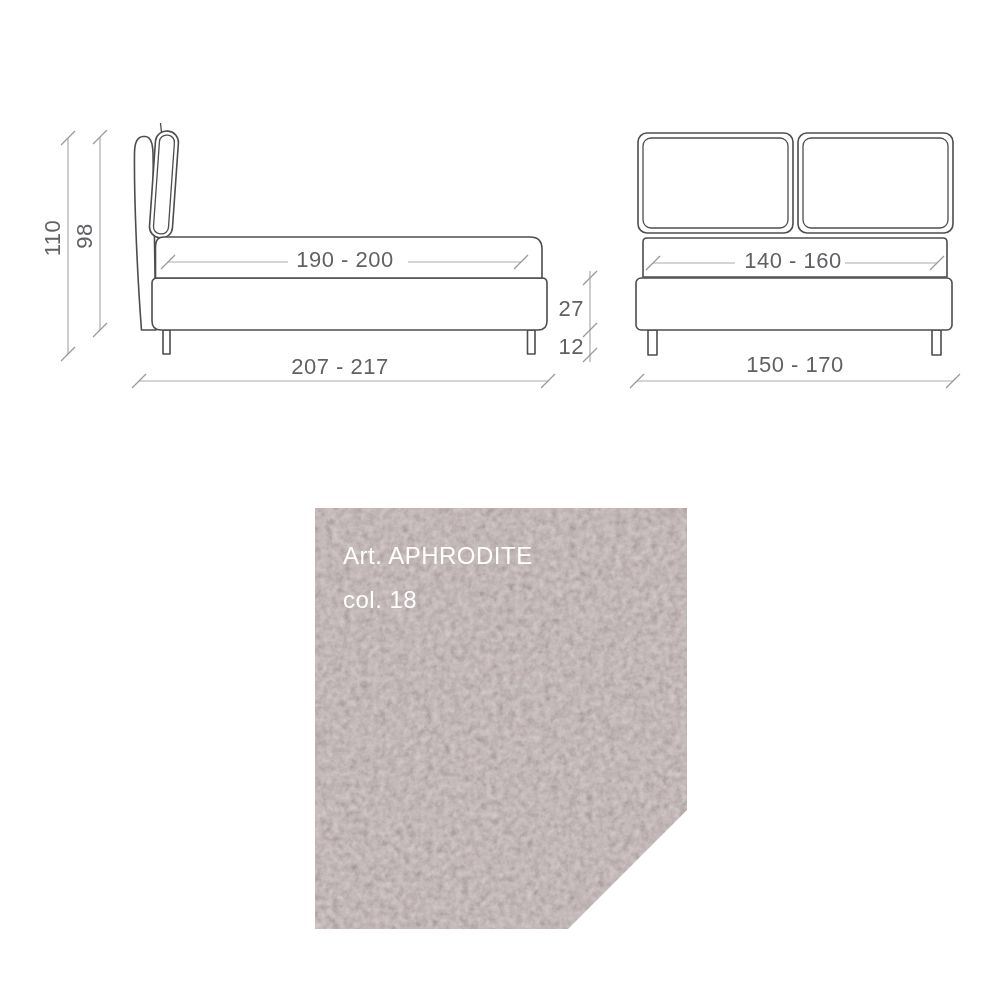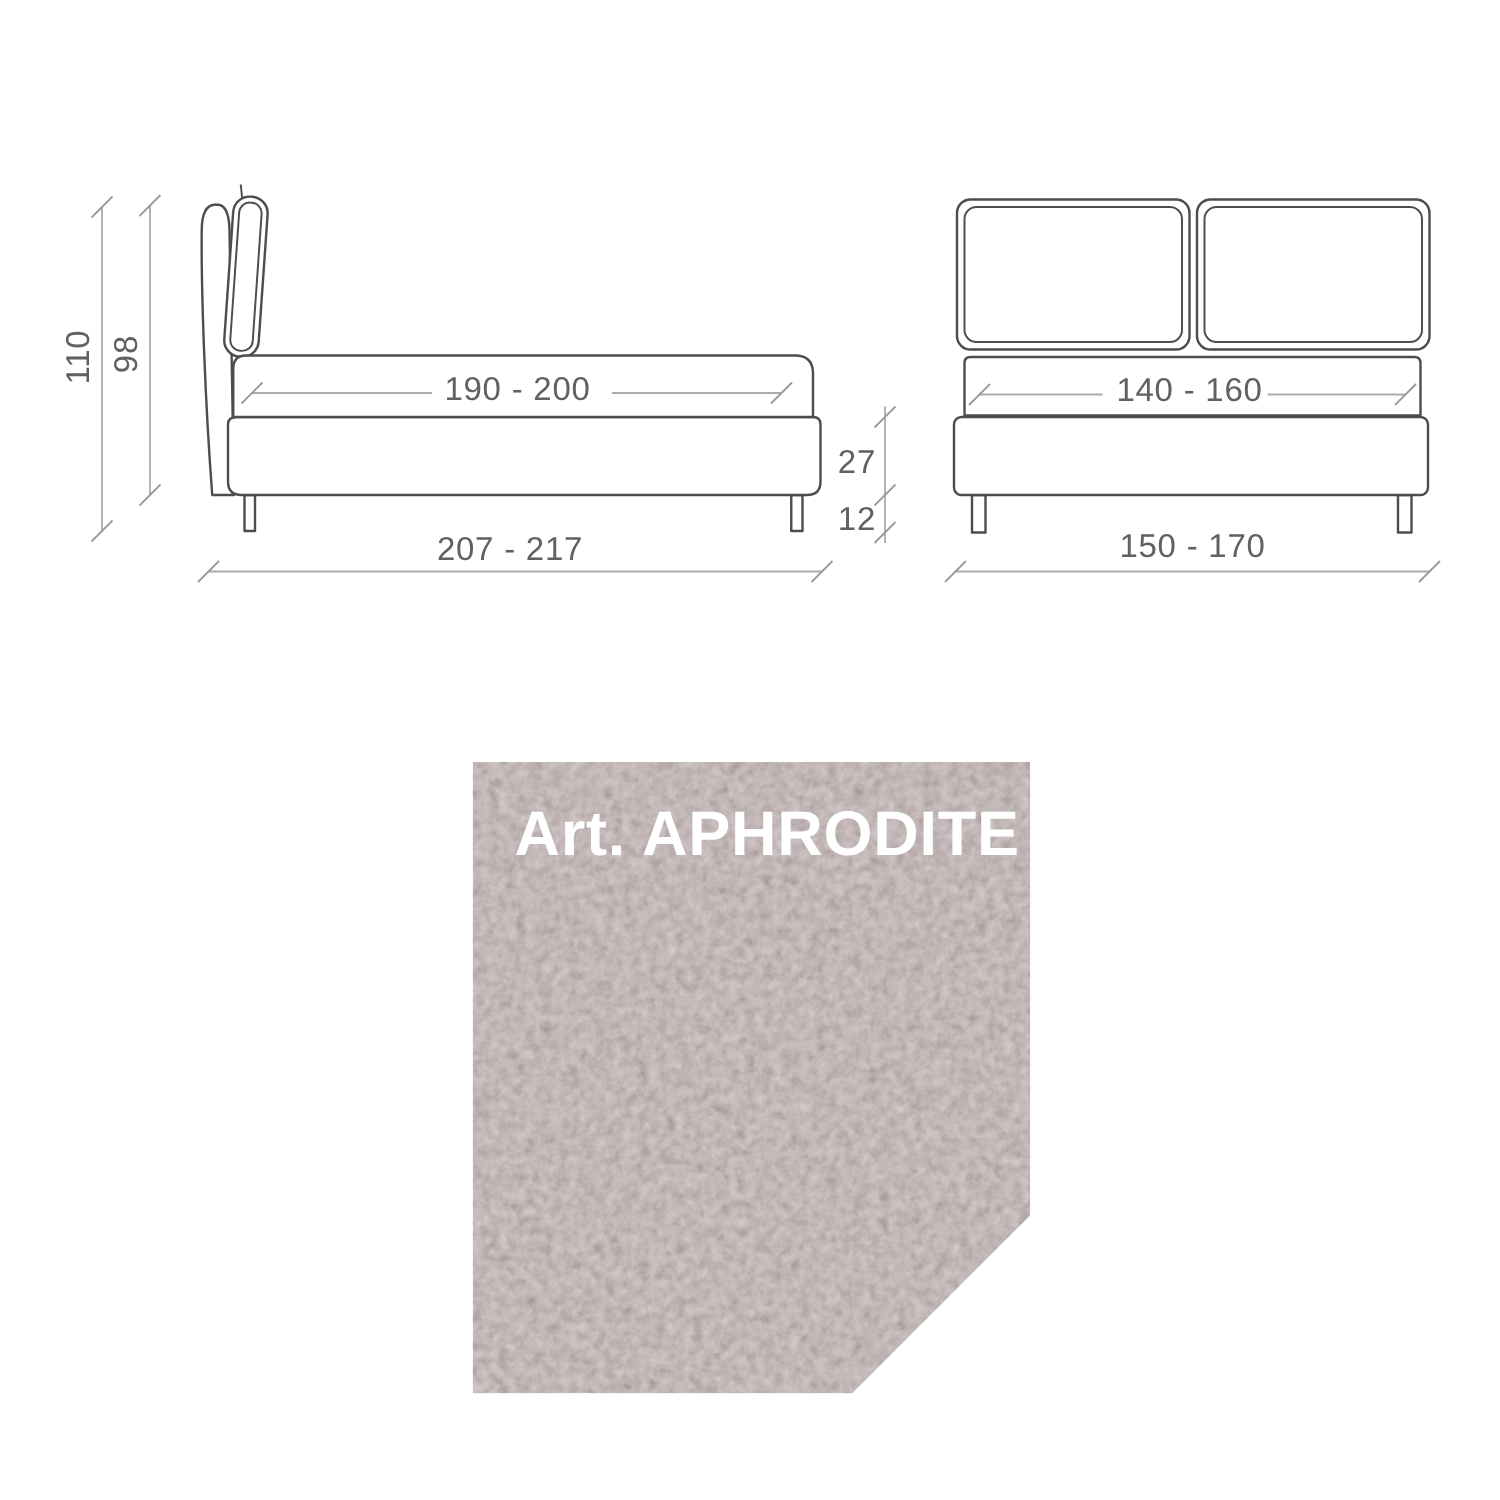--- a/index.html
+++ b/index.html
@@ -17,21 +17,21 @@
     letter-spacing:0.5px;
   }
   .diagram-layer{position:absolute;left:0;top:0;}
   .swatch{
     position:absolute;left:315px;top:508px;width:372px;height:421px;
     clip-path:polygon(0 0,372px 0,372px 302px,253px 421px,0 421px);
   }
   .swatch-texture{position:absolute;left:0;top:0;}
   .swatch-label{
     position:absolute;left:28px;top:26px;
-    color:#ffffff;font-weight:bold;font-size:42px;line-height:44px;
+    color:#ffffff;font-weight:normal;font-size:24px;line-height:44px;
     font-family:"Liberation Sans",sans-serif;letter-spacing:0.5px;
     white-space:nowrap;
   }
 </style>
 </head>
 <body>
 
 <div class="canvas">
 
   <svg class="diagram-layer" width="1000" height="460" viewBox="0 0 1000 460">
@@ -151,16 +151,17 @@
             <feFuncB type="linear" slope="0.55" intercept="-0.08"></feFuncB>
             <feFuncA type="linear" slope="0" intercept="1"></feFuncA>
           </feComponentTransfer>
           <feBlend in="d1" in2="m2" mode="screen"></feBlend>
         </filter>
       </defs>
       <rect width="372" height="421" filter="url(#fab)"></rect>
     </svg>
     <div class="swatch-label">
       <div>Art. APHRODITE</div>
+      <div>col. 18</div>
     </div>
   </div>
 
 </div>
 
 </body></html>

